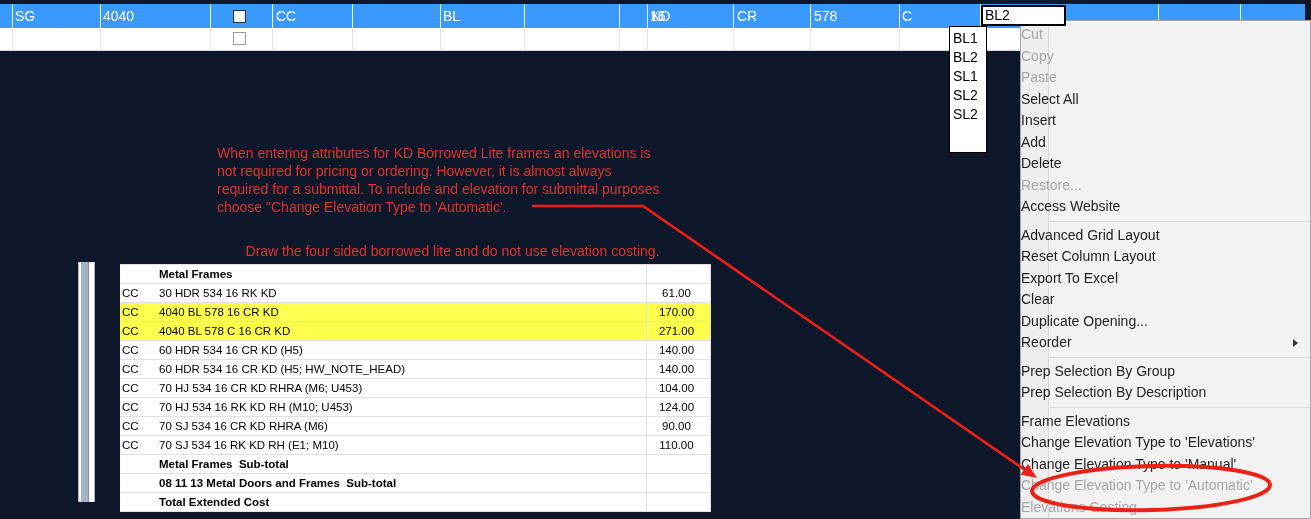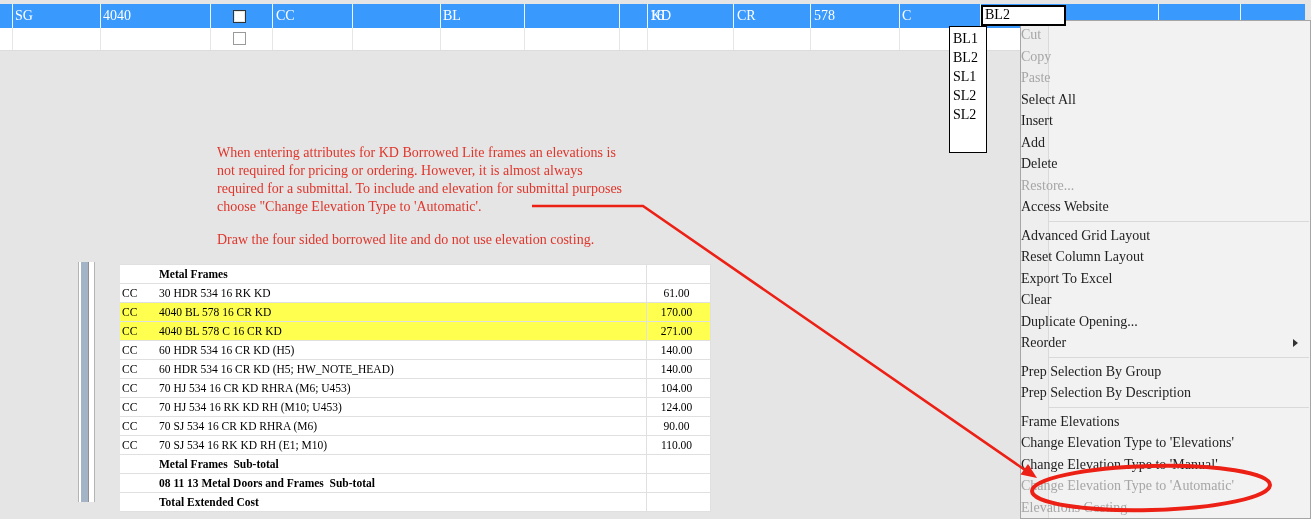--- a/index.html
+++ b/index.html
@@ -1,17 +1,17 @@
 <!DOCTYPE html>
 <html><head>
 <meta charset="utf-8">
 <style>
   html,body{margin:0;padding:0;background:#fff;}
-  .stage{position:relative;width:1311px;height:519px;background:#e5e5e5;overflow:hidden;
-         font-family:Liberation Serif, serif;}
+  .stage{position:relative;width:1311px;height:519px;background:#0f172a;overflow:hidden;
+         font-family:Liberation Sans, sans-serif;}
 
   
   .row1{position:absolute;left:0;top:4px;width:1305px;height:24px;background:#3a99fd;}
   .row2{position:absolute;left:0;top:28px;width:1305px;height:22px;background:#fff;border-bottom:1px solid #dcdcdc;}
   .vdiv{position:absolute;top:0;bottom:0;width:1px;}
   .row1 .vdiv{background:rgba(255,255,255,.9);}
   .row2 .vdiv{background:#e6e6e6;}
   .c1{position:absolute;top:4px;color:#fff;font-size:14px;white-space:pre;}
   .cb{position:absolute;width:13px;height:13px;background:#fff;box-sizing:border-box;}
   .cb1{left:233px;top:10px;border:1px solid #333;box-shadow:0 0 0 1px #e8e8e8 inset;}
@@ -30,21 +30,21 @@
   .menu .gutter{position:absolute;left:0;top:0;bottom:0;width:27px;background:#eeeeee;border-right:1px solid #d9d9d9;}
   .mi{position:relative;height:21.5px;line-height:21.5px;font-size:14px;color:#222;}
   .mi.disabled{color:#a6a6a6;}
   .msep{height:1px;background:#d9d9d9;margin:3px 1px 3px 28px;}
   .subarrow{position:absolute;right:12px;top:7px;width:0;height:0;
             border-left:5px solid #333;border-top:4px solid transparent;border-bottom:4px solid transparent;}
 
   
   .note{position:absolute;left:217px;top:144px;color:#e0352b;font-size:14px;line-height:18px;}
   .note div{white-space:pre-line;}
-  .note .p2{margin-top:15px;}
+  .note .p2{margin-top:26px;text-align:right;}
 
   
   .gutterbar{position:absolute;left:78px;top:262px;width:17px;height:240px;display:flex;}
   .gutterbar .s1{width:1px;background:#b4b4b4;}
   .gutterbar .s2{width:2px;background:#fff;}
   .gutterbar .s3{width:7px;background:#a3b4c6;}
   .gutterbar .s4{width:1px;background:#8f8f8f;}
   .gutterbar .s5{width:5px;background:#fff;}
   .gutterbar .s6{width:1px;background:#b4b4b4;}
   .report{position:absolute;left:96px;top:264px;width:591px;border-top:1px solid #e0e0e0;

